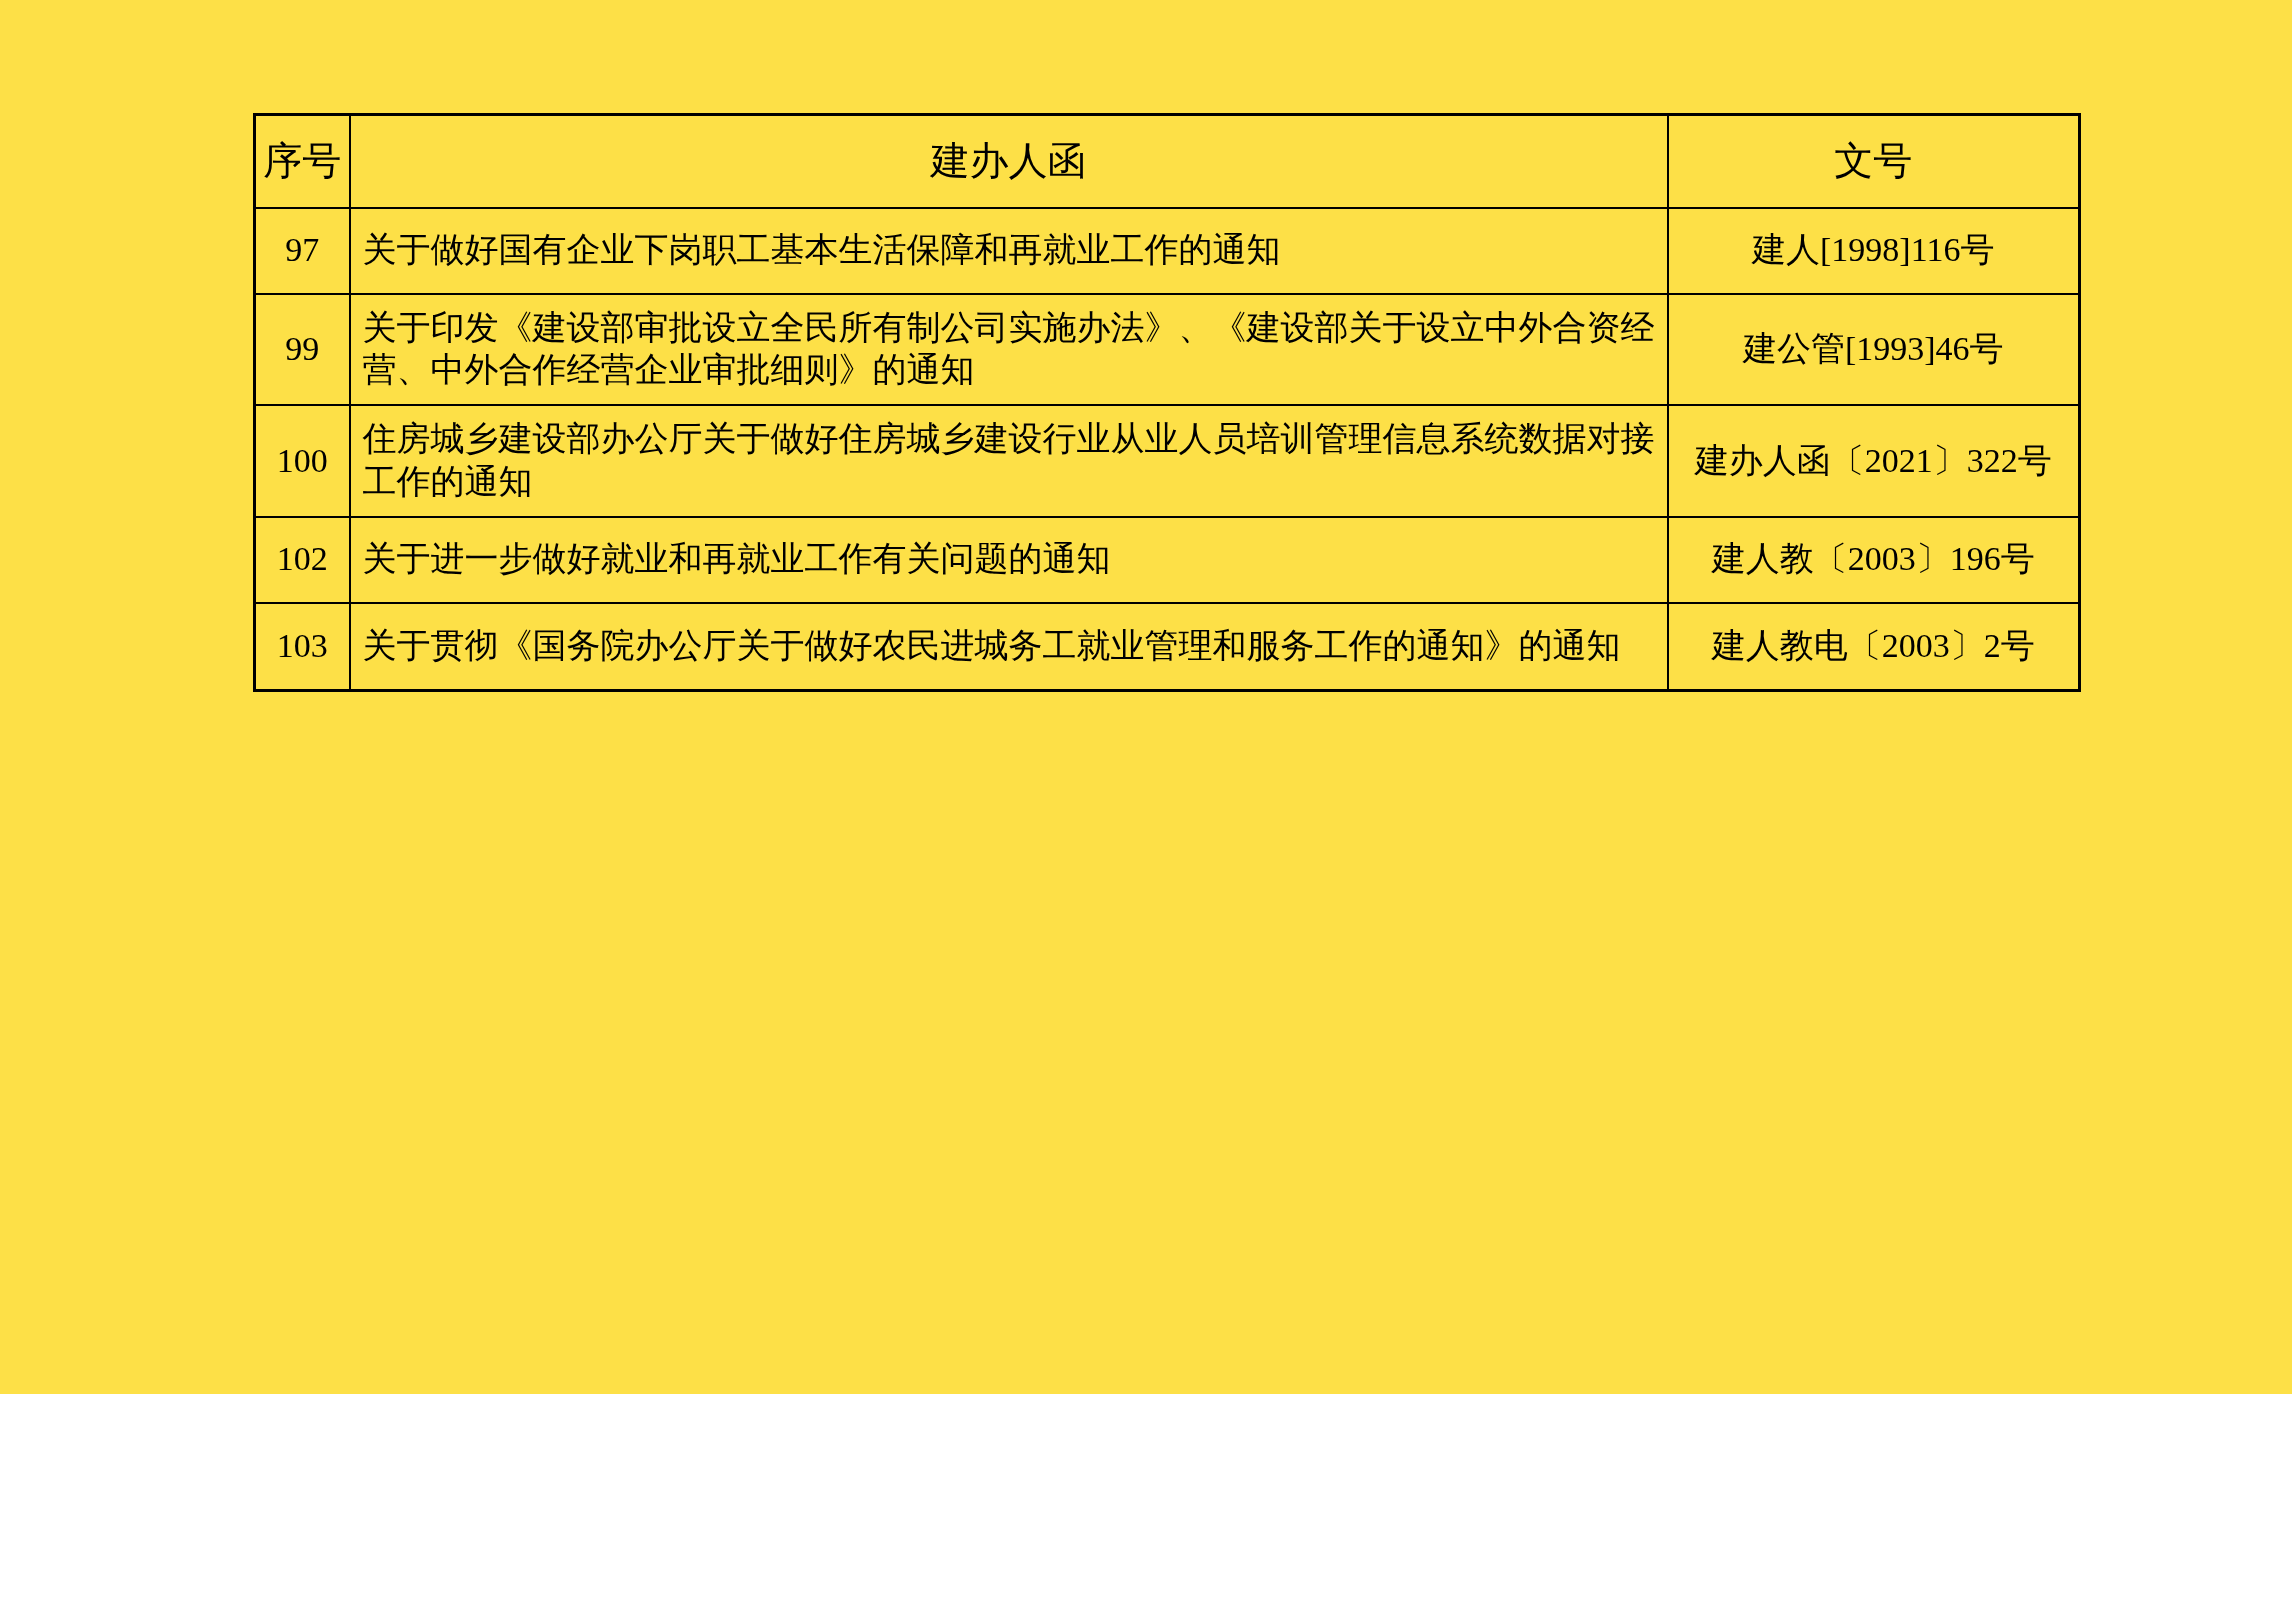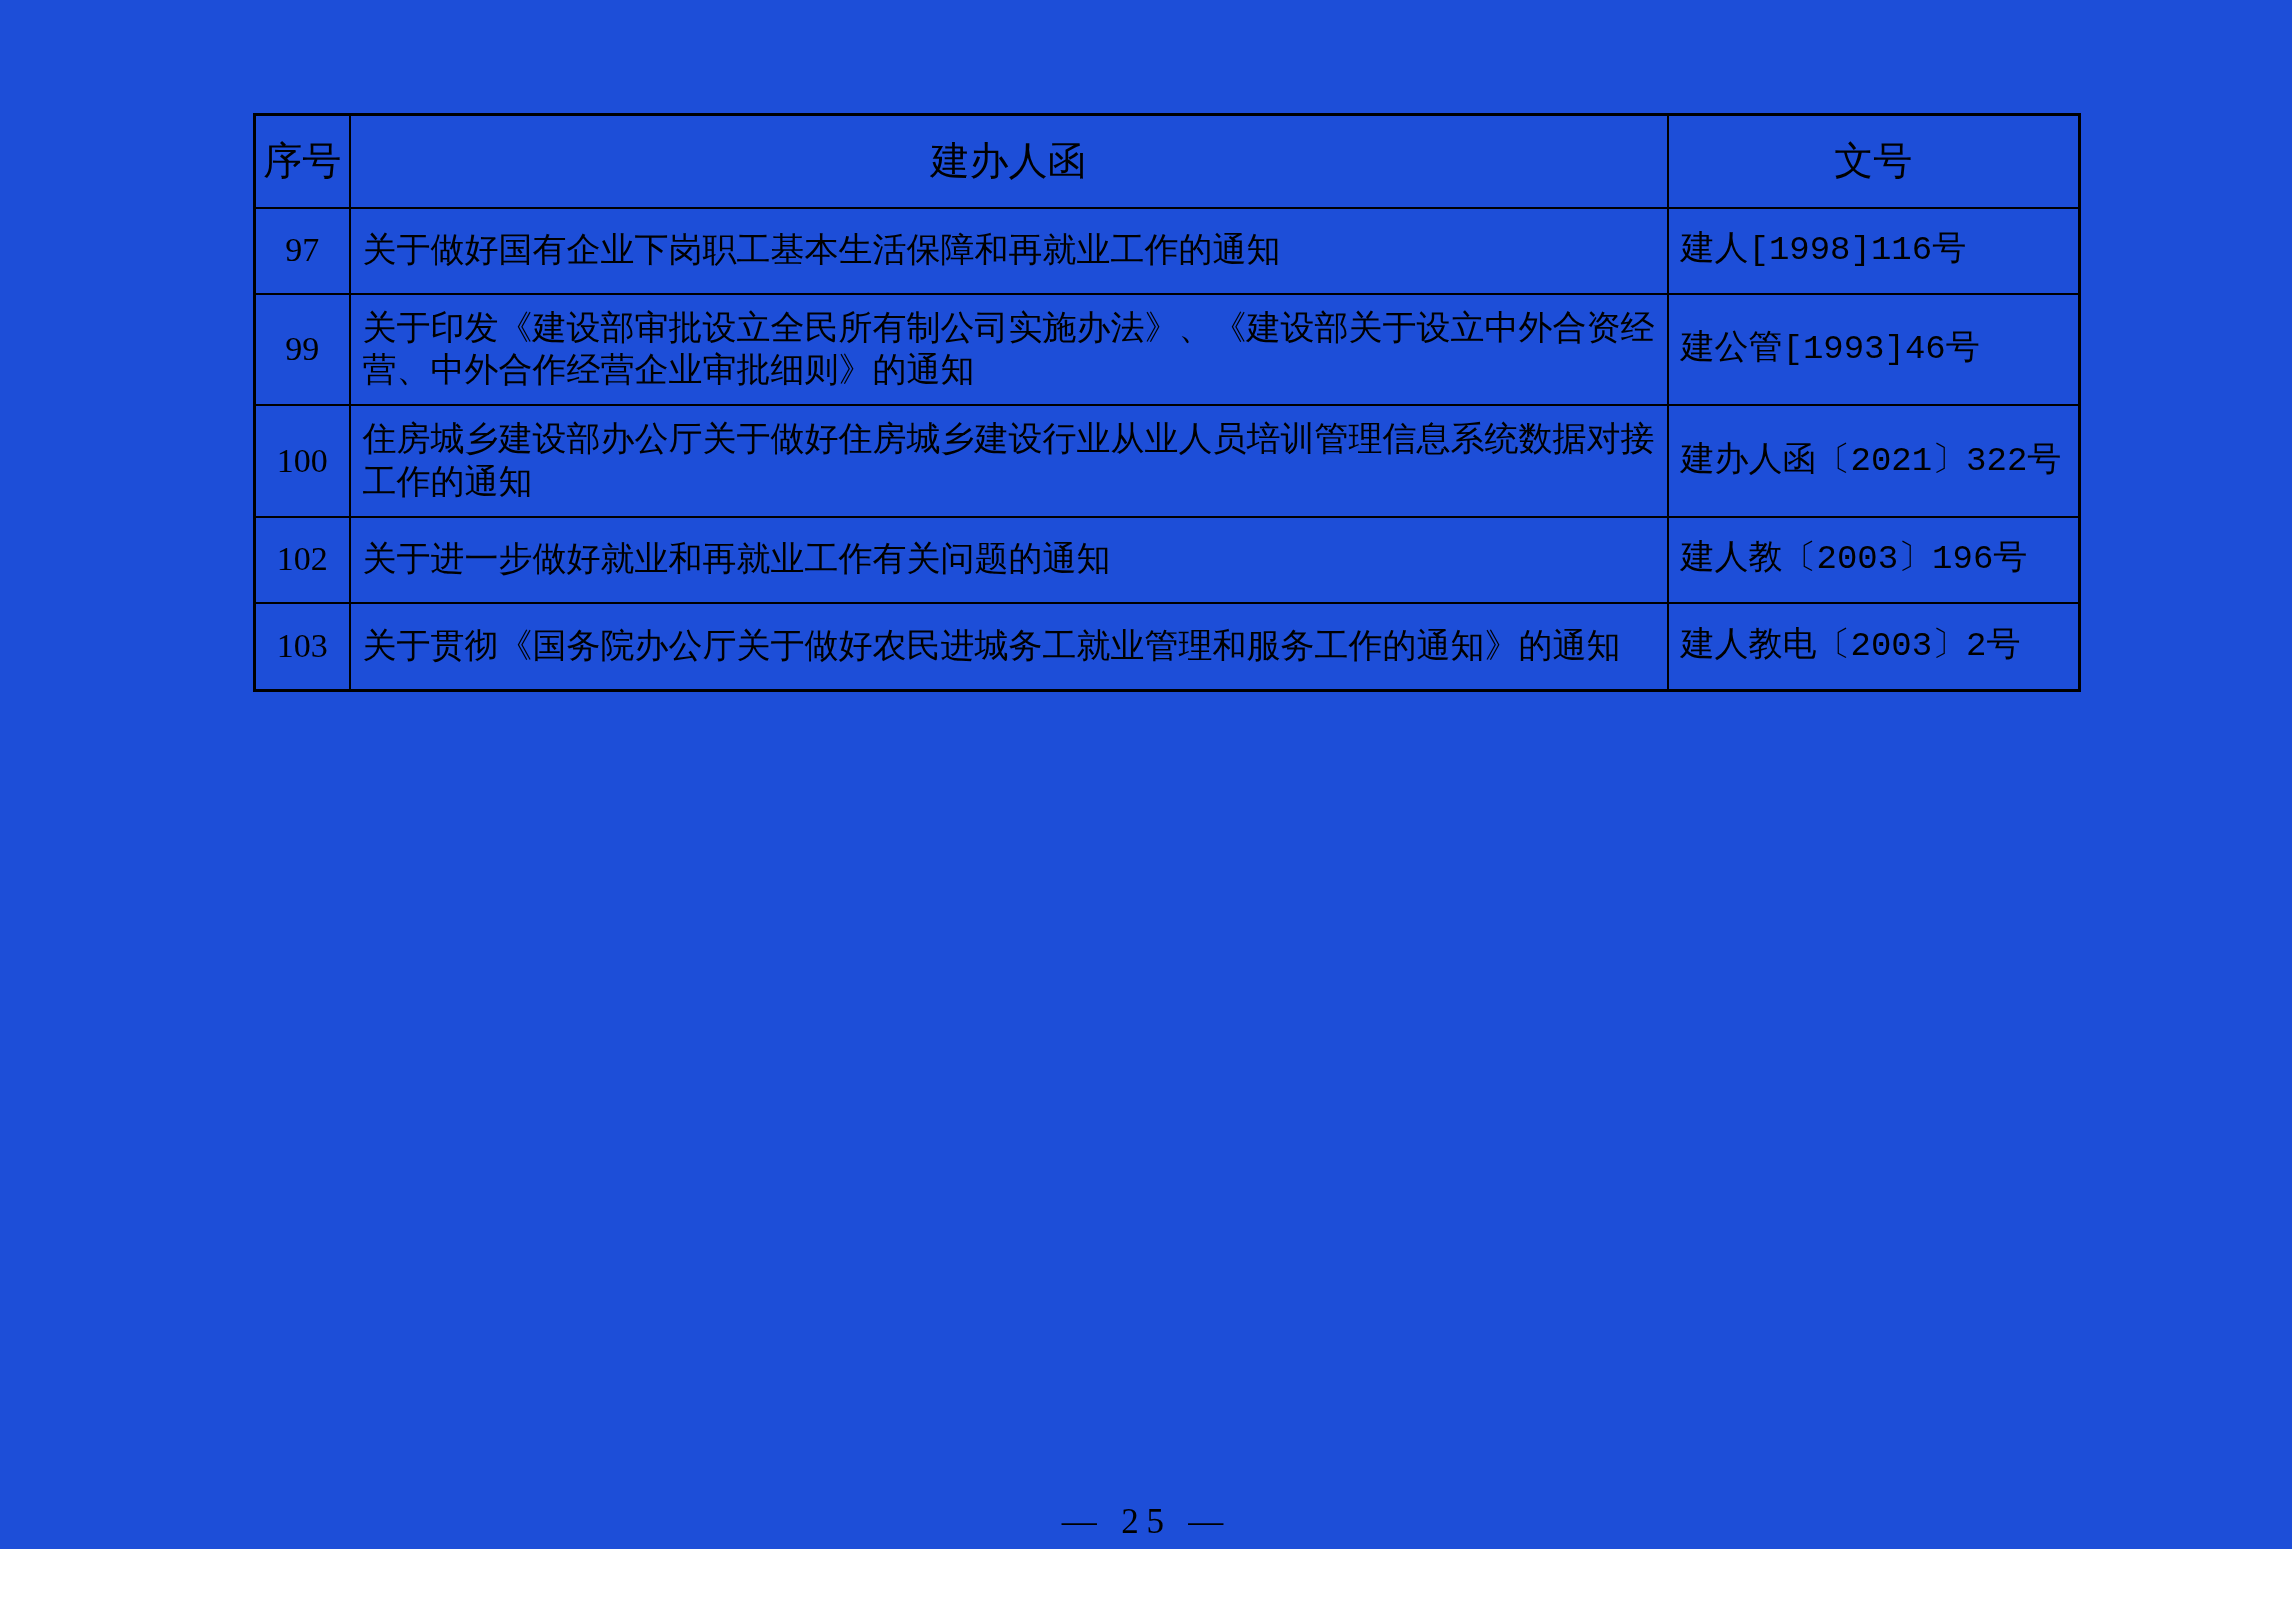--- a/index.html
+++ b/index.html
@@ -3,22 +3,22 @@
 <meta charset="utf-8">
 <style>
   html, body {
     margin: 0;
     padding: 0;
     background: #ffffff;
   }
   .page {
     position: relative;
     width: 2293px;
-    height: 1549px;
-    background: #1d4ed8;
+    height: 1394px;
+    background: #fde047;
     font-family: "Liberation Serif", "DejaVu Serif", serif;
     color: #000000;
     overflow: hidden;
   }
   table.doc-table {
     position: absolute;
     left: 253px;
     top: 113px;
     width: 1825px;
     border-collapse: collapse;
@@ -54,25 +54,24 @@
   td.cell-index {
     text-align: center;
     font-size: 32px;
   }
   td.cell-name {
     text-align: left;
     padding-left: 11.8px;
     padding-right: 7.8px;
   }
   td.cell-doc {
-    text-align: left;
+    text-align: center;
     font-size: 32px;
     padding-left: 5.9px;
     padding-right: 5.9px;
-    font-family: Liberation Mono, monospace;
   }
   .page-number {
     position: absolute;
     left: 0;
     right: 0;
     top: 1502px;
     text-align: center;
     font-size: 35px;
     letter-spacing: 7.8px;
   }

